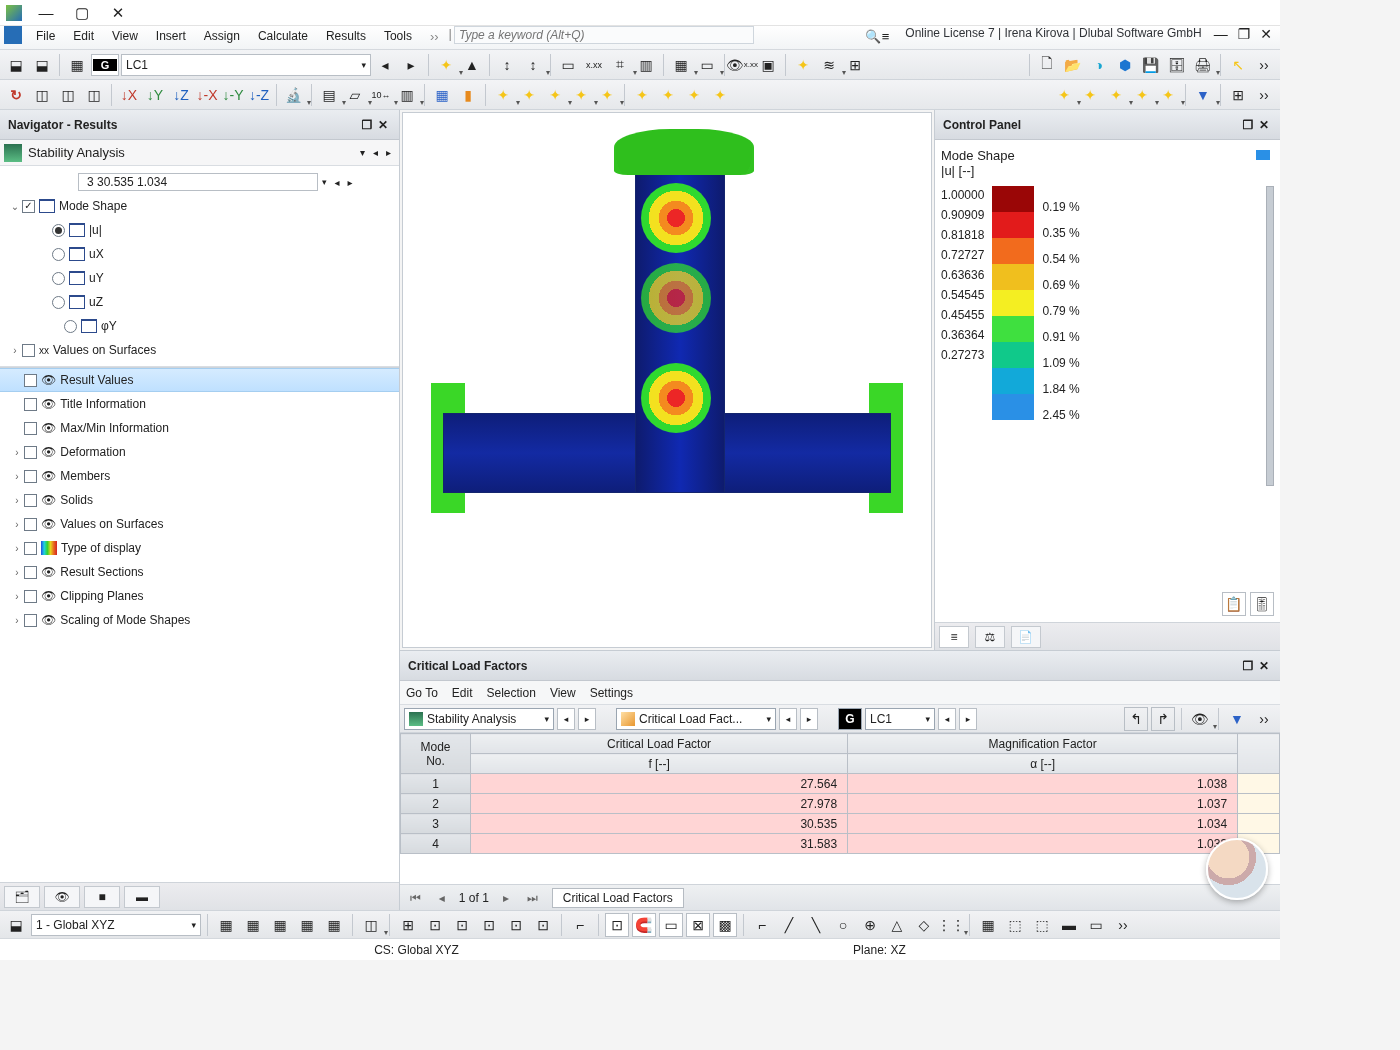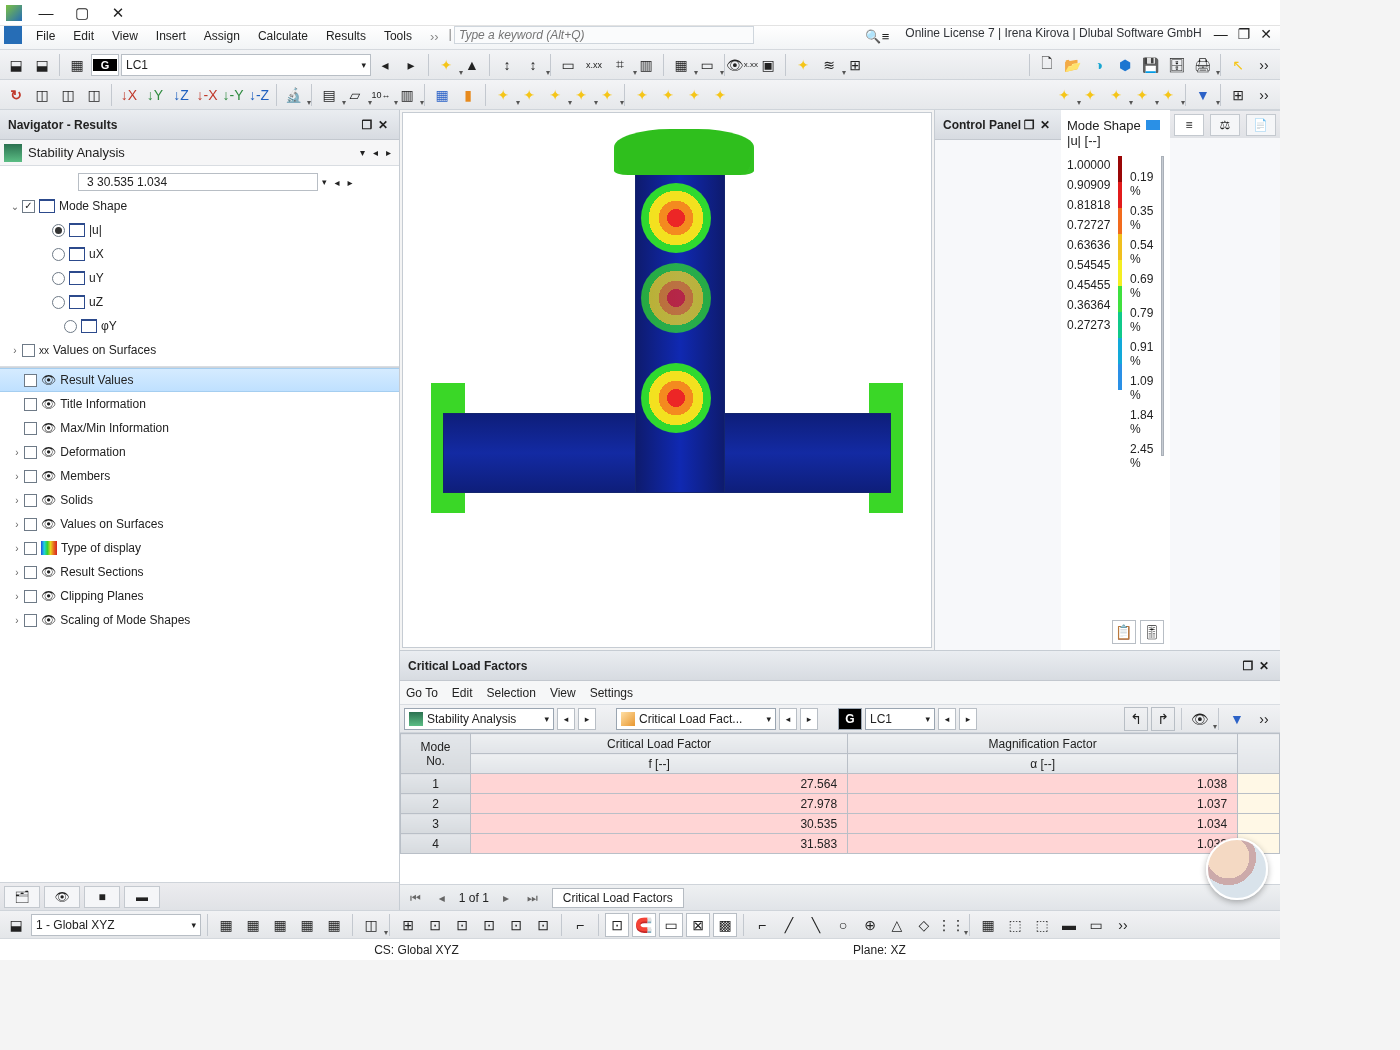--- a/index.html
+++ b/index.html
@@ -70,28 +70,28 @@
   .nav-foot{height:28px;display:flex;align-items:center;border-top:1px solid #cfd4da;background:linear-gradient(#ececef,#e0e2e6);gap:4px;padding:0 4px;}
   .nav-foot .tab{width:36px;height:22px;border:1px solid #c4c9cf;display:flex;align-items:center;justify-content:center;background:#f5f6f8;}
   
   
   .rightcol{flex:1;display:flex;flex-direction:column;}
   .vprow{display:flex;flex:1;min-height:0;}
   
   .viewport{flex:1;background:#fff;border:1px solid #c6ccd3;margin:2px;position:relative;overflow:hidden;}
   
   
-  .ctrl{width:346px;background:var(--panel-bg);border-left:1px solid #c6ccd3;display:flex;flex-direction:row;}
+  .ctrl{width:346px;background:var(--panel-bg);border-left:1px solid #c6ccd3;display:flex;flex-direction:column;}
   .ctrl-body{flex:1;background:#fff;padding:8px 6px;overflow:hidden;position:relative;}
   .legend-title{font-size:13px;}
   .legend{margin-top:8px;display:flex;gap:8px;}
   .legend .vals{display:flex;flex-direction:column;align-items:flex-end;gap:6px;padding-top:2px;font-size:12px;}
   .legend .bar{width:42px;display:flex;flex-direction:column;}
   .legend .bar div{height:26px;}
-  .legend .pct{display:flex;flex-direction:column;gap:6px;padding-top:14px;font-size:12px;}
+  .legend .pct{display:flex;flex-direction:column;gap:12px;padding-top:14px;font-size:12px;}
   .ctrl .smallchip{width:14px;height:10px;background:#2a90e6;position:absolute;right:10px;top:10px;}
   .ctrl-foot{height:28px;display:flex;align-items:center;border-top:1px solid #cfd4da;background:linear-gradient(#ececef,#e0e2e6);padding:0 4px;gap:6px;}
   .ctrl-foot .tab{width:30px;height:22px;border:1px solid #c4c9cf;display:flex;align-items:center;justify-content:center;background:#f5f6f8;}
   
   
   .btmpanel{height:260px;border-top:1px solid #c6ccd3;background:#fff;display:flex;flex-direction:column;}
   .btm-menu{height:24px;display:flex;align-items:center;background:#f6f7f8;border-bottom:1px solid #d9dde2;padding:0 6px;gap:14px;}
   .btm-tb{height:28px;display:flex;align-items:center;background:linear-gradient(#f1f2f4,#e5e7ea);border-bottom:1px solid #cfd4da;padding:0 4px;gap:3px;}
   .btm-tb .ddl{height:22px;border:1px solid #9aa5b1;background:#fff;display:flex;align-items:center;padding:0 4px;gap:4px;}
   .btm-tb .navb{width:18px;height:22px;border:1px solid #b8bec5;display:flex;align-items:center;justify-content:center;background:#fff;font-size:9px;}

